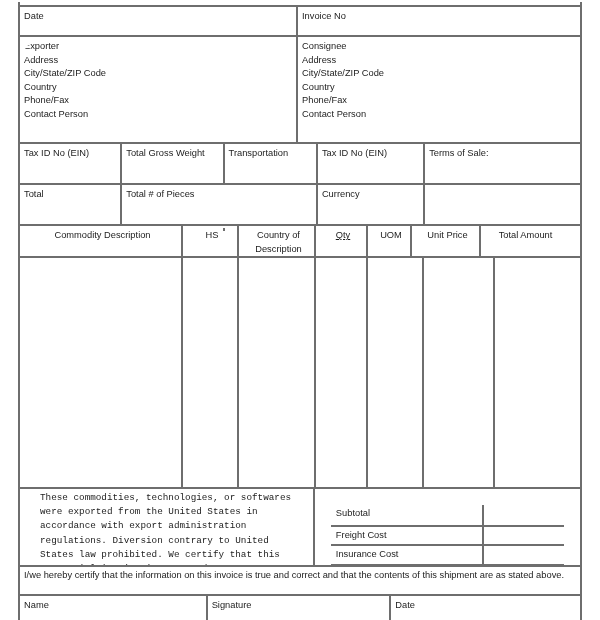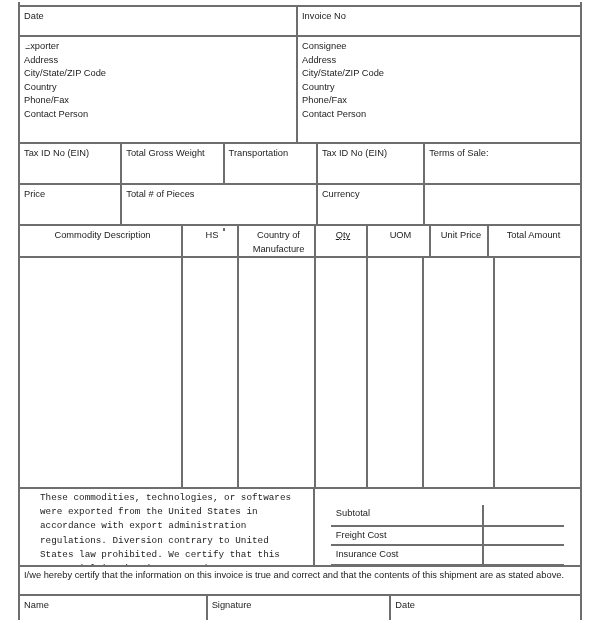--- a/index.html
+++ b/index.html
@@ -69,22 +69,22 @@
   #currency-cell { width: 108px; }
   #terms-spacer-cell { width: 158px; border-left: 2px solid #6e6e6e; }
 
   
   #items-header-row { height: 32px; }
   .ih { display: flex; align-items: flex-start; justify-content: center; padding-top: 3px; text-align: center; }
   #col-desc { width: 161px; }
   #col-hs { width: 56px; }
   #col-country { width: 77px; }
   #col-qty { width: 52px; text-decoration: underline; }
-  #col-uom { width: 63px; }
-  #col-price { width: 58px; }
+  #col-uom { width: 44px; }
+  #col-price { width: 69px; }
   #col-amount { width: 87px; }
 
   
   #items-body-row { height: 231px; }
   #body-desc { width: 161px; }
   #body-hs { width: 56px; }
   #body-country { width: 77px; }
   #body-qty { width: 52px; }
   #body-uom { width: 56px; }
   #body-price { width: 71px; }
@@ -170,21 +170,21 @@
     <div class="cell" id="taxid2-cell">
       <span>Tax ID No (EIN)</span>
     </div>
     <div class="cell" id="terms-cell">
       <span>Terms of Sale:</span>
     </div>
   </div>
 
   <div class="row" id="other-row">
     <div class="cell" id="other-cell">
-      <span>Price</span>
+      <span>Total</span>
     </div>
     <div class="cell" id="pieces-cell">
       <span>Total # of Pieces</span>
     </div>
     <div class="cell" id="awb-cell">
       <span>AWB/BL#</span>
     </div>
     <div class="cell" id="currency-cell">
       <span>Currency</span>
     </div>
@@ -194,21 +194,21 @@
   <div class="row" id="items-header-row">
     <div class="cell ih" id="col-desc">
       <span>Commodity Description</span>
     </div>
     <div class="cell ih" id="col-hs">
       <span>HS</span>
     </div>
     <div class="cell ih" id="col-country">
       <span>
         <span>Country of</span><br>
-        <span>Manufacture</span>
+        <span>Description</span>
       </span>
     </div>
     <div class="cell ih" id="col-qty">
       <span>Qty</span>
     </div>
     <div class="cell ih" id="col-uom">
       <span>UOM</span>
     </div>
     <div class="cell ih" id="col-price">
       <span>Unit Price</span>

